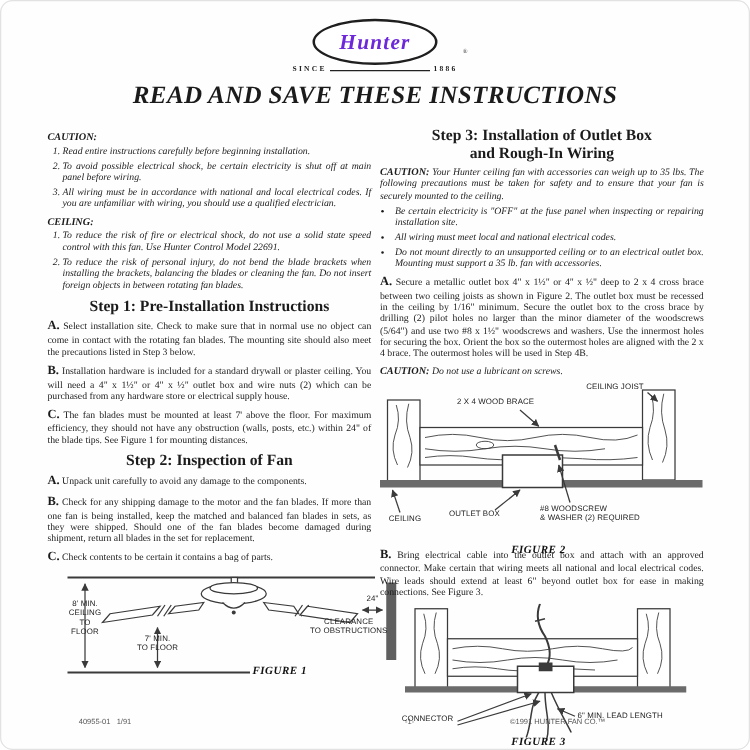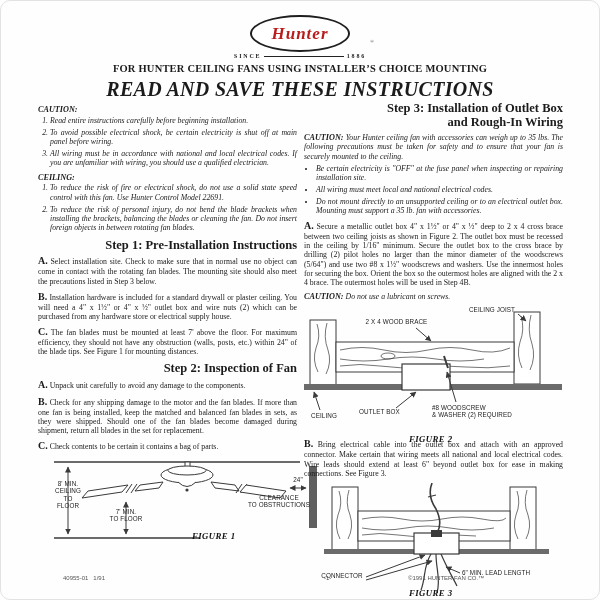--- a/index.html
+++ b/index.html
@@ -5,38 +5,38 @@
   html,body{margin:0;padding:0;background:#fff;}
   .page{position:relative;width:600px;height:600px;background:#fefefe;
         border:1px solid #e2e2e2;border-radius:10px;box-sizing:border-box;
         font-family:"Liberation Serif",serif;color:#1b1b1b;overflow:hidden;}
 
   
   .header{position:absolute;top:14px;left:0;width:100%;text-align:center;}
   .logo{display:inline-block;position:relative;margin-bottom:3px;}
   .logo-oval{width:96px;height:33px;border:2.5px solid #1f1f1f;border-radius:50%;
              display:flex;align-items:center;justify-content:center;margin:0 auto;background:#fff;}
-  .logo-script{font-style:italic;font-weight:bold;font-size:17px;letter-spacing:1px;color:#b91c1c;}
+  .logo-script{font-style:italic;font-weight:bold;font-size:17px;letter-spacing:1px;color:#6d28d9;}
   .logo-reg{position:absolute;right:-8px;top:24px;font-size:5px;color:#333;}
   .logo-since-row{display:flex;width:132px;margin:1px auto 0;align-items:center;
                   font-size:6px;font-weight:bold;letter-spacing:1.8px;color:#222;}
   .logo-rule{flex:1;border-top:1.5px solid #222;margin:0 3px;}
   .sub{font-weight:bold;font-size:10.5px;line-height:1.25;letter-spacing:.2px;}
   .doc-title{font-weight:bold;font-size:20px;margin-top:3px;letter-spacing:.3px;font-style:italic;}
 
   
   .col{position:absolute;width:259px;font-size:7.8px;line-height:1.2;text-align:justify;}
   .col-left{left:37px;top:104px;}
   .col-right{left:303px;top:101px;}
   .cw-label{font-weight:bold;font-style:italic;font-size:8.2px;}
   ol.notice{margin:1px 0 5px 0;padding-left:12px;font-style:italic;}
   ol.notice li{margin:0 0 2.5px 0;}
   ul.bullets{margin:2px 0 4px 0;padding-left:12px;font-style:italic;list-style:disc outside;}
   ul.bullets li{margin:0 0 2.5px 0;}
-  h3.step{font-size:12.5px;margin:6px 0 3px 0;text-align:right;line-height:1.1;}
+  h3.step{font-size:12.5px;margin:6px 0 3px 0;text-align:center;line-height:1.1;}
   p.step{margin:0 0 4.5px 0;}
   p.notice-p{margin:0 0 3px 0;font-style:italic;}
   .lead{font-size:10px;font-weight:bold;}
 
   
   .fig{position:relative;font-family:"Liberation Sans",sans-serif;}
   .fig svg{position:absolute;left:0;top:0;}
   .fig .lbl{position:absolute;font-size:6.3px;line-height:1.15;white-space:pre-line;
             text-align:center;color:#222;letter-spacing:.1px;}
   .fig .cap{position:absolute;font-family:"Liberation Serif",serif;font-weight:bold;
@@ -62,21 +62,20 @@
       <div class="logo-oval">
         <span class="logo-script">Hunter</span>
       </div>
       <span class="logo-reg">®</span>
       <div class="logo-since-row">
         <span>SINCE</span>
         <span class="logo-rule"></span>
         <span>1886</span>
       </div>
     </div>
-    <div class="sub">FOR HUNTER CEILING FANS USING INSTALLER’S CHOICE MOUNTING</div>
     <div class="doc-title">READ AND SAVE THESE INSTRUCTIONS</div>
   </div>
 
   <div class="col col-left">
     <div class="cw-label">CAUTION:</div>
     <ol class="notice">
       <li>Read entire instructions carefully before beginning installation.</li>
       <li>To avoid possible electrical shock, be certain electricity is shut off at main panel before wiring.</li>
       <li>All wiring must be in accordance with national and local electrical codes. If you are unfamiliar with wiring, you should use a qualified electrician.</li>
     </ol>
@@ -135,21 +134,21 @@
       </svg>
       <div class="lbl" style="left:6px;top:22px;width:48px;">8' MIN.
 CEILING
 TO
 FLOOR</div>
       <div class="lbl" style="left:62px;top:50px;width:52px;">7' MIN.
 TO FLOOR</div>
       <div class="lbl" style="left:244px;top:18px;width:32px;">24"</div>
       <div class="lbl" style="left:194px;top:36px;width:94px;">CLEARANCE
 TO OBSTRUCTIONS</div>
-      <div class="cap" style="left:154px;top:73px;">FIGURE 1</div>
+      <div class="cap" style="left:164px;top:73px;">FIGURE 1</div>
     </div>
   </div>
 
   <div class="col col-right">
     <h3 class="step" style="margin-top:0;">
       <div>Step 3: Installation of Outlet Box</div>
       <div>and Rough-In Wiring</div>
     </h3>
     <p class="notice-p"><b class="cw-label">CAUTION:</b> <span>Your Hunter ceiling fan with accessories can weigh up to 35 lbs. The following precautions must be taken for safety and to ensure that your fan is securely mounted to the ceiling.</span></p>
     <ul class="bullets">

